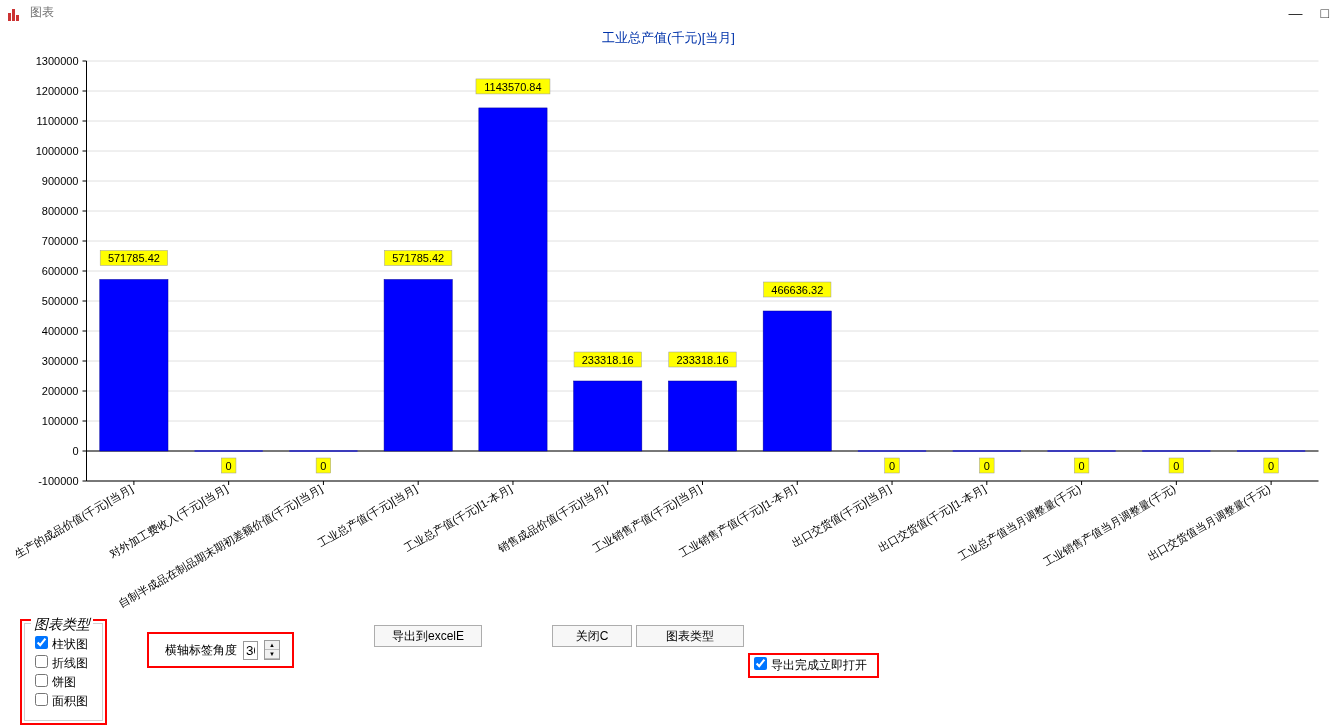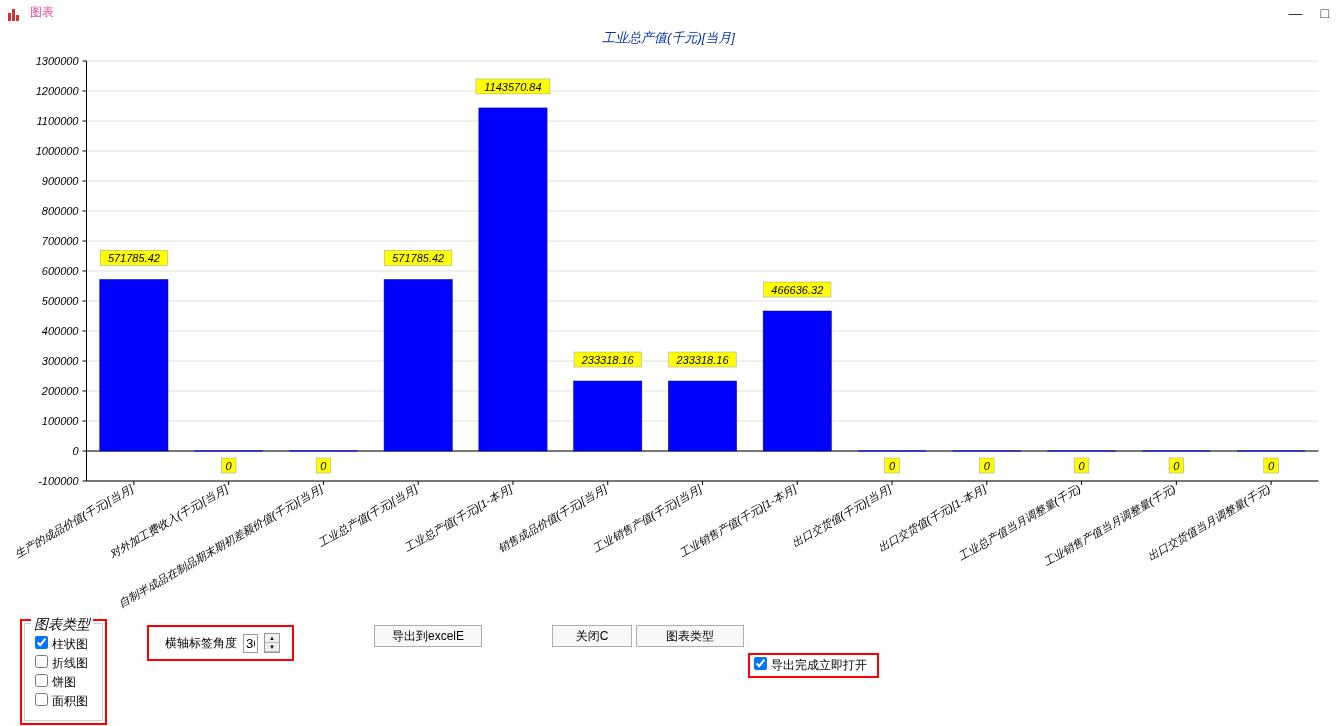--- a/index.html
+++ b/index.html
@@ -25,34 +25,33 @@
       height: 16px;
       display: inline-flex;
       align-items: flex-end;
       gap: 1px;
       margin-right: 6px;
     }
     .title-bar .app-icon span { width: 3px; background: #cc3333; }
     .title-bar .app-icon span:nth-child(1){height:8px;}
     .title-bar .app-icon span:nth-child(2){height:12px;}
     .title-bar .app-icon span:nth-child(3){height:6px;}
-    .title-bar .title-text { color: #ec4899; }
+    .title-bar .title-text { color: #737373; }
     .window-controls {
       margin-left: auto;
       display: flex;
       gap: 18px;
       font-size: 14px;
       color: #333;
     }
     .window-controls span { cursor: pointer; font-family: sans-serif; }
     .chart-container {
       flex: 1;
       position: relative;
       padding: 4px 6px 0 6px;
-      font-style: italic;
     }
     .chart-title {
       text-align: center;
       color: #0033aa;
       font-size: 13px;
       margin-bottom: 4px;
     }
     .plot-area {
       position: relative;
       width: 100%;
@@ -291,21 +290,21 @@
         <input type="checkbox" style="">
         <span>饼图</span>
       </label>
       <label class="checkbox-row">
         <input type="checkbox" style="">
         <span>面积图</span>
       </label>
     </div>
   </div>
 
-  <div class="angle-group highlight-red" style="margin-top:6px;padding-left:16px;">
+  <div class="angle-group highlight-red" style="margin-top:13px;padding-left:16px;">
     <span>横轴标签角度</span>
     <input type="text" style="width: 15px; border: 1px solid rgb(153, 153, 153); padding: 1px 2px;" value="30">
     <div class="spinner">
       <button>▲</button>
       <button>▼</button>
     </div>
   </div>
 
   <div class="button-column" style="margin-left:40px;margin-top:6px;">
     <div class="button-row">

